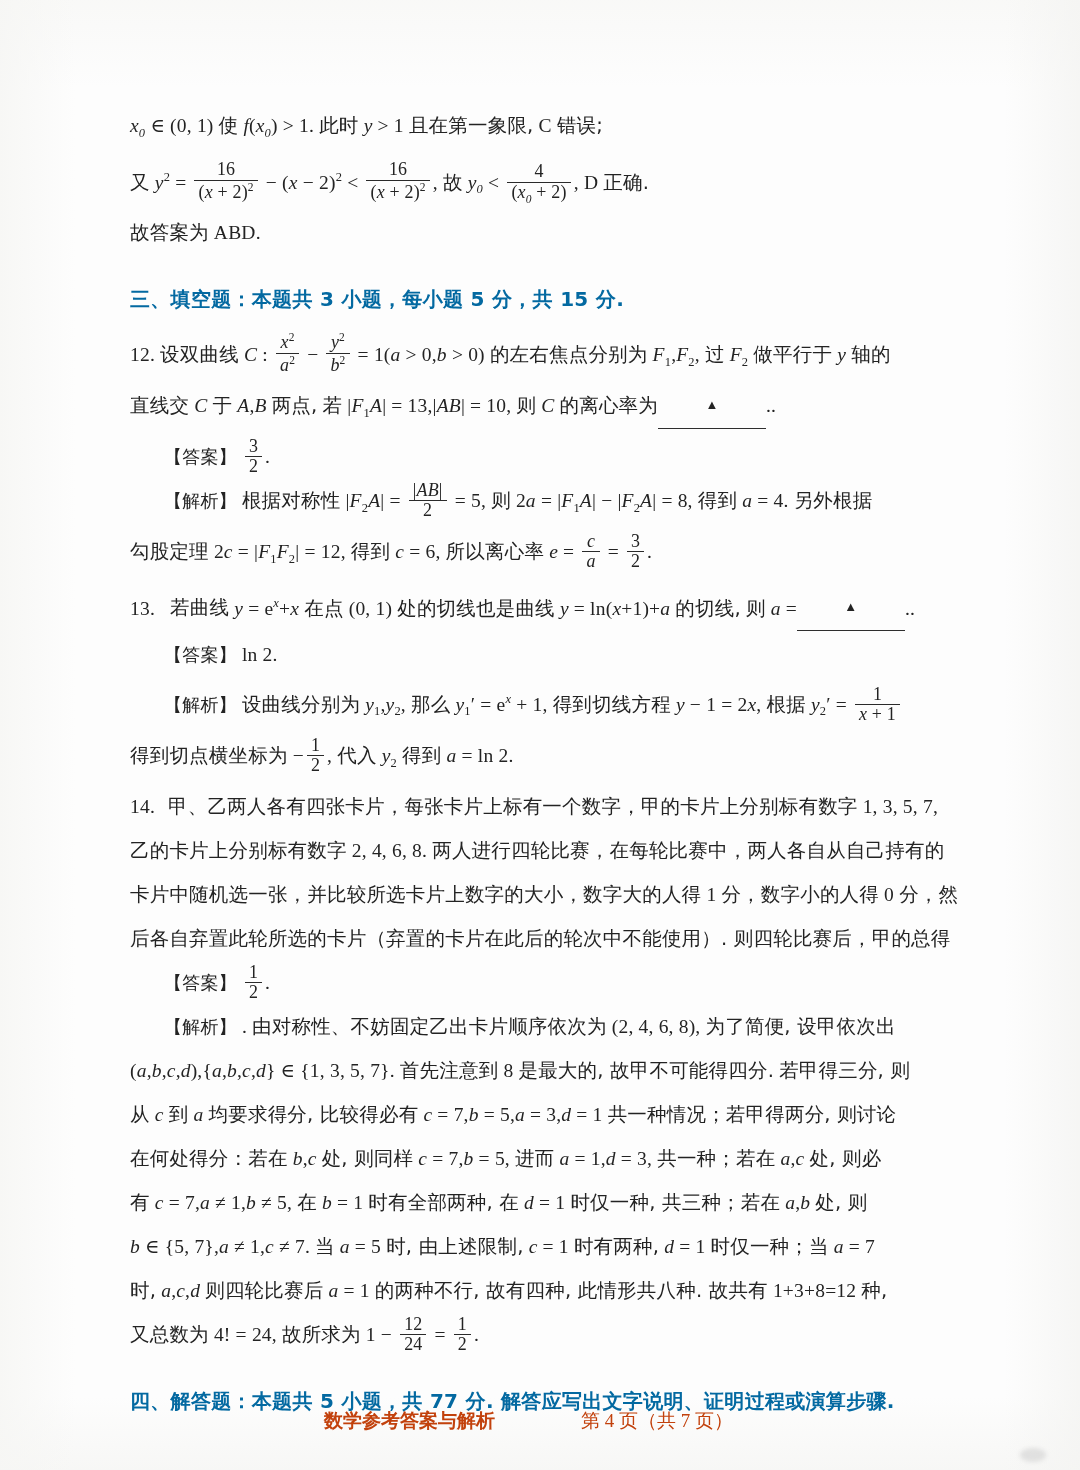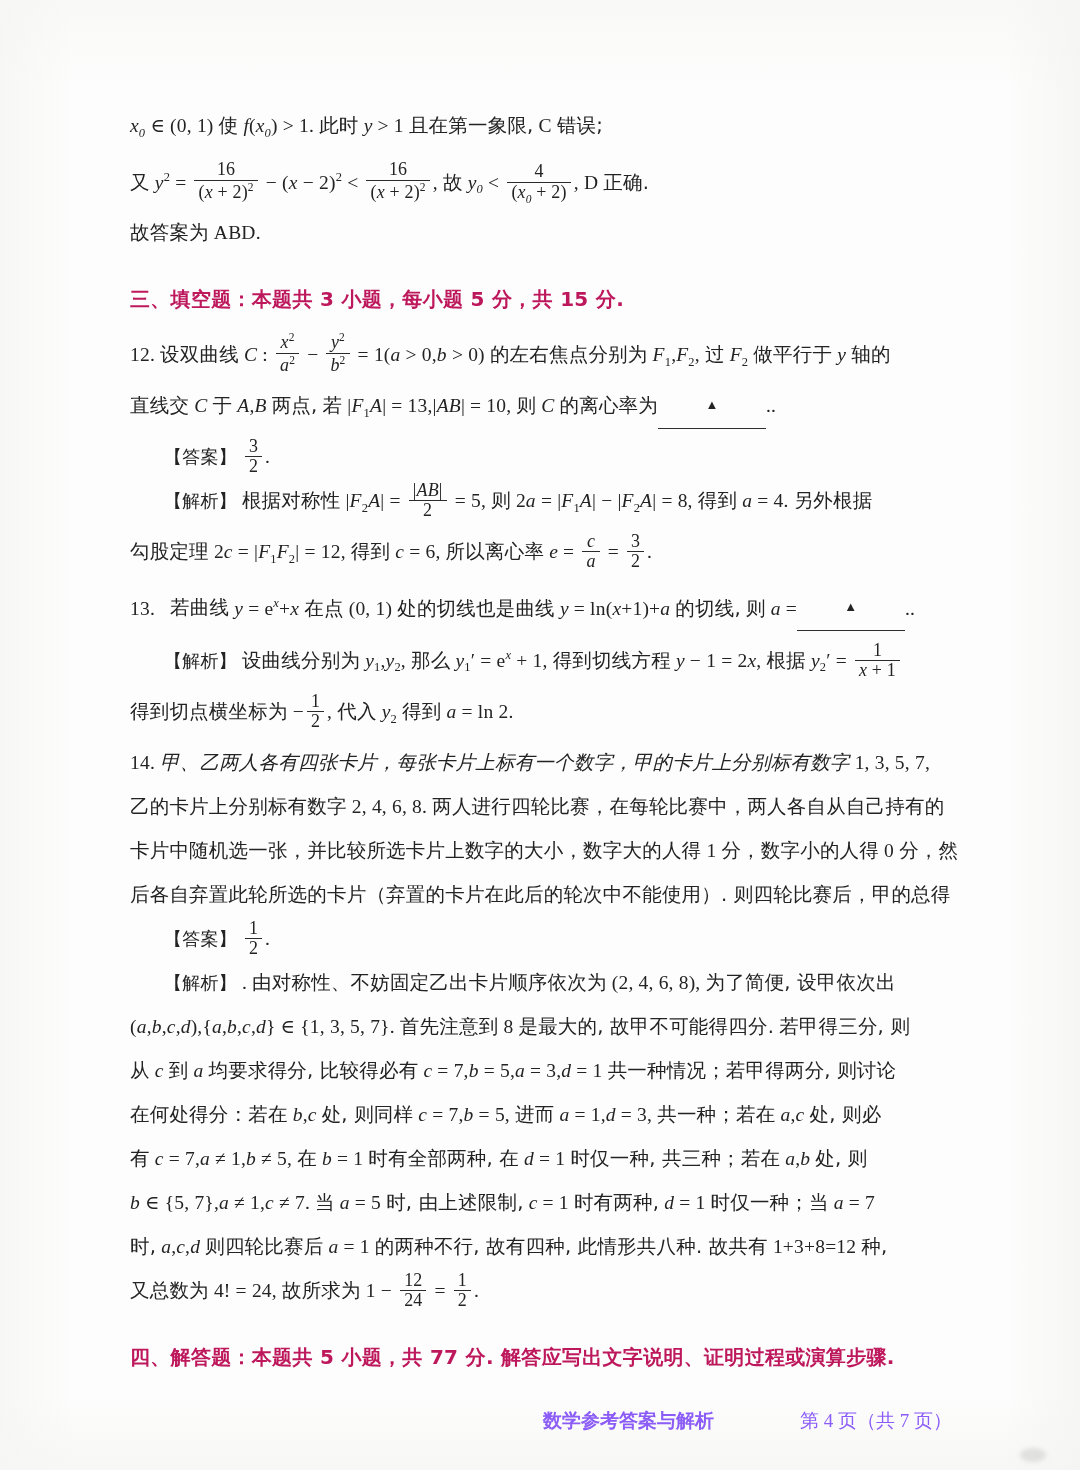--- a/index.html
+++ b/index.html
@@ -38,21 +38,21 @@
     letter-spacing: .2px;
     white-space: nowrap;
     color: #232323;
   }
   .indent1 { padding-left: 34px; }
   .sec-head {
     font-weight: bold;
     font-size: 20px;
     line-height: 44px;
     letter-spacing: .3px;
-    color: #be185d;
+    color: #0369a1;
   }
   .gap-sm { height: 10px; }
   .gap-md { height: 22px; }
 
   
   .m { font-family: "Liberation Serif", "DejaVu Serif", serif; font-style: italic; }
   .mr { font-style: normal; }
   .num { font-style: normal; }
   sub, sup { font-size: 64%; font-style: italic; }
   sup.n, sub.n { font-style: normal; }
@@ -80,27 +80,26 @@
     position: relative;
     top: -2px;
   }
   .tri { font-size: 13px; position: relative; top: -1px; }
 
   .cjk { font-family: "DejaVu Sans", "Liberation Sans", sans-serif; }
   .brk { font-family: "DejaVu Sans", "Liberation Sans", sans-serif; font-size: 18px; }
 
   .footer {
     position: absolute;
-    left: 136px; right: 128px;
+    left: 128px; right: 128px;
     top: 1408px;
     display: flex;
     align-items: baseline;
     font-size: 19px;
-    color: #8b5cf6;
-    justify-content: flex-end;
+    color: #c2410c;
   }
   .footer .f-left {
     font-weight: bold;
     font-family: "DejaVu Sans", "Liberation Sans", sans-serif;
     font-size: 19px;
     margin-left: 196px;
   }
   .footer .f-right {
     margin-left: 86px;
     font-family: "Liberation Serif", "DejaVu Serif", serif;
@@ -197,20 +196,24 @@
 
     <div class="ln">
       <span>13.</span>
       <span class="cjk" style="margin-left:10px;">若曲线</span>
       <span class="m">y</span> <span class="mr">= e</span><sup class="m" style="font-style:italic;">x</sup><span class="mr">+</span><span class="m">x</span>
       <span class="cjk">在点</span> <span class="mr">(0, 1)</span> <span class="cjk">处的切线也是曲线</span>
       <span class="m">y</span> <span class="mr">= ln(</span><span class="m">x</span><span class="mr">+1)+</span><span class="m">a</span>
       <span class="cjk">的切线,</span> <span class="cjk">则</span> <span class="m">a</span> <span class="mr">=</span><span class="blank"><span class="tri">▲</span></span><span>..</span>
     </div>
 
+    <div class="ln indent1">
+      <span class="brk">【答案】</span>
+      <span class="mr">ln 2.</span>
+    </div>
 
     <div class="ln indent1">
       <span class="brk">【解析】</span>
       <span class="cjk">设曲线分别为</span>
       <span class="m">y</span><sub class="n">1</sub><span class="mr">,</span><span class="m">y</span><sub class="n">2</sub><span class="mr">,</span>
       <span class="cjk">那么</span>
       <span class="m">y</span><sub class="n">1</sub><span class="mr">′ = e</span><sup style="font-style:italic;">x</sup><span class="mr"> + 1,</span>
       <span class="cjk">得到切线方程</span>
       <span class="m">y</span><span class="mr"> − 1 = 2</span><span class="m">x</span><span class="mr">,</span>
       <span class="cjk">根据</span>
@@ -219,21 +222,21 @@
     </div>
 
     <div class="ln">
       <span class="cjk">得到切点横坐标为</span> <span class="mr">−</span><span class="frac"><span class="t num">1</span><span class="b num">2</span></span><span class="mr">,</span>
       <span class="cjk">代入</span> <span class="m">y</span><sub class="n">2</sub> <span class="cjk">得到</span>
       <span class="m">a</span> <span class="mr">= ln 2.</span>
     </div>
 
     <div class="ln">
       <span>14.</span>
-      <span class="cjk" style="margin-left:0;font-style:italic;">甲、乙两人各有四张卡片，每张卡片上标有一个数字，甲的卡片上分别标有数字</span>
+      <span class="cjk" style="margin-left:8px;">甲、乙两人各有四张卡片，每张卡片上标有一个数字，甲的卡片上分别标有数字</span>
       <span class="mr">1, 3, 5, 7,</span>
     </div>
     <div class="ln">
       <span class="cjk">乙的卡片上分别标有数字</span> <span class="mr">2, 4, 6, 8.</span>
       <span class="cjk">两人进行四轮比赛，在每轮比赛中，两人各自从自己持有的</span>
     </div>
     <div class="ln">
       <span class="cjk">卡片中随机选一张，并比较所选卡片上数字的大小，数字大的人得</span> <span class="mr">1</span>
       <span class="cjk">分，数字小的人得</span> <span class="mr">0</span> <span class="cjk">分，然</span>
     </div>

